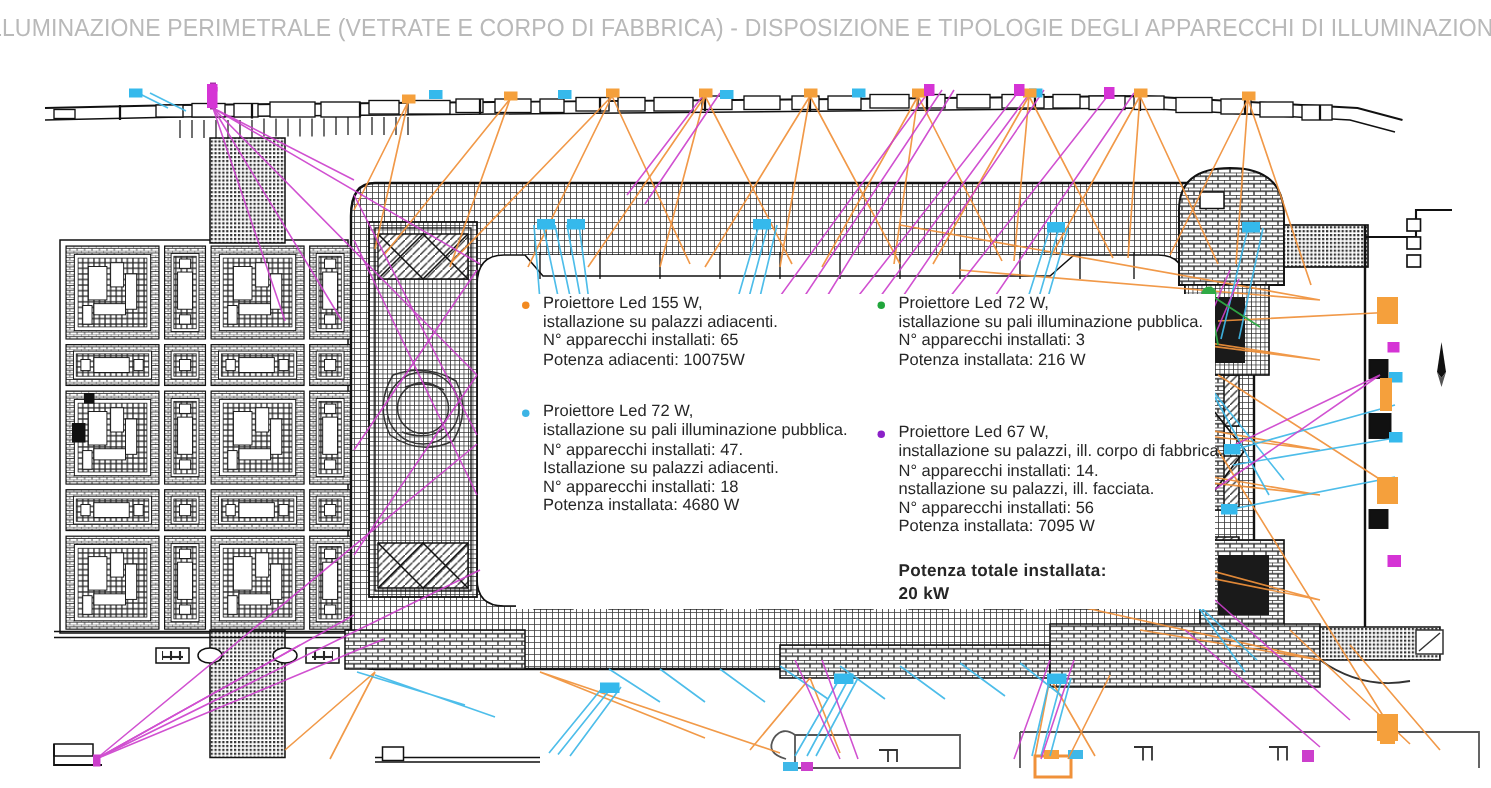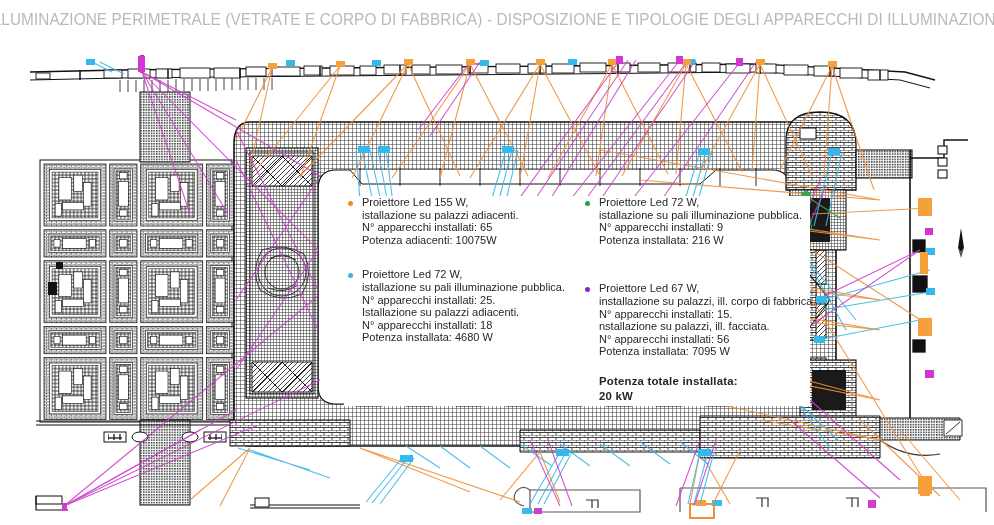--- a/index.html
+++ b/index.html
@@ -529,43 +529,43 @@
       <div class="legend-line">Proiettore Led 155 W,</div>
       <div class="legend-line">istallazione su palazzi adiacenti.</div>
       <div class="legend-line">N° apparecchi installati: 65</div>
       <div class="legend-line">Potenza adiacenti: 10075W</div>
     </div>
 
     <div class="legend-entry" style="margin-top:22px">
       <span class="legend-bullet" style="background:#3cb4e5"></span>
       <div class="legend-line">Proiettore Led 72 W,</div>
       <div class="legend-line">istallazione su pali illuminazione pubblica.</div>
-      <div class="legend-line">N° apparecchi installati: 25.</div>
+      <div class="legend-line">N° apparecchi installati: 47.</div>
       <div class="legend-line">Istallazione su palazzi adiacenti.</div>
       <div class="legend-line">N° apparecchi installati: 18</div>
       <div class="legend-line">Potenza installata: 4680 W</div>
     </div>
 
   </div>
 
   <div class="legend-col" id="legend-col-right">
 
     <div class="legend-entry">
       <span class="legend-bullet" style="background:#21a63c"></span>
       <div class="legend-line">Proiettore Led 72 W,</div>
       <div class="legend-line">istallazione su pali illuminazione pubblica.</div>
-      <div class="legend-line">N° apparecchi installati: 9</div>
+      <div class="legend-line">N° apparecchi installati: 3</div>
       <div class="legend-line">Potenza installata: 216 W</div>
     </div>
 
     <div class="legend-entry" style="margin-top:36px">
       <span class="legend-bullet" style="background:#8b21c8"></span>
       <div class="legend-line">Proiettore Led 67 W,</div>
       <div class="legend-line">installazione su palazzi, ill. corpo di fabbrica.</div>
-      <div class="legend-line">N° apparecchi installati: 15.</div>
+      <div class="legend-line">N° apparecchi installati: 14.</div>
       <div class="legend-line">nstallazione su palazzi, ill. facciata.</div>
       <div class="legend-line">N° apparecchi installati: 56</div>
       <div class="legend-line">Potenza installata: 7095 W</div>
     </div>
 
     <div class="legend-total">
       <div class="legend-line">Potenza totale installata:</div>
       <div class="legend-line">20 kW</div>
     </div>
 

